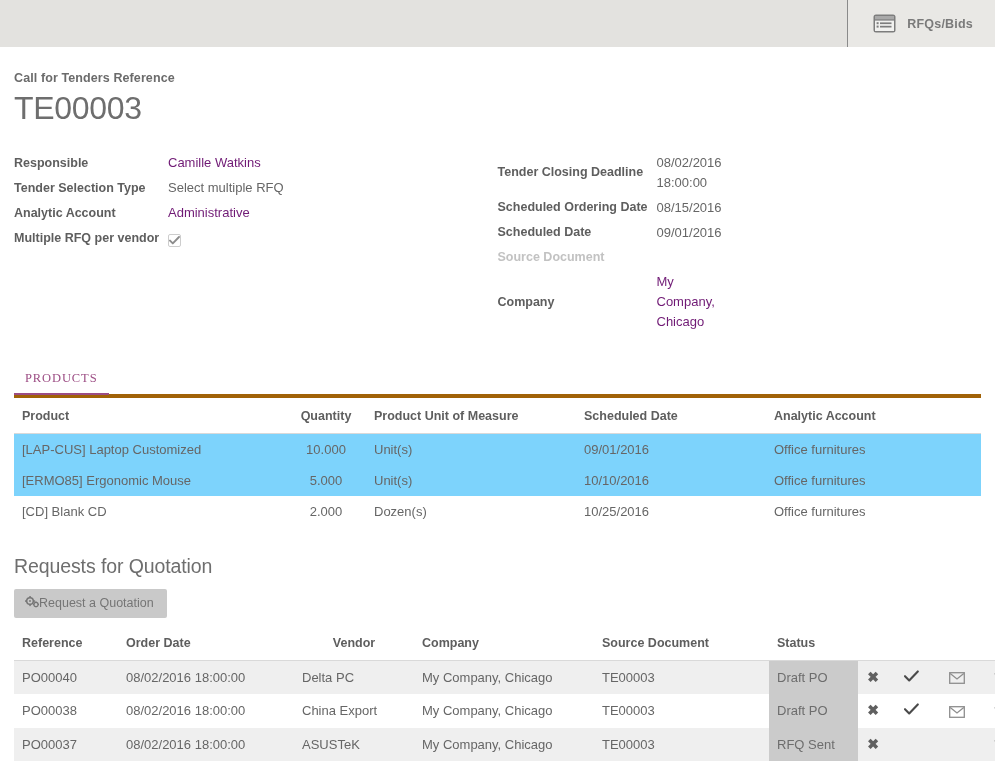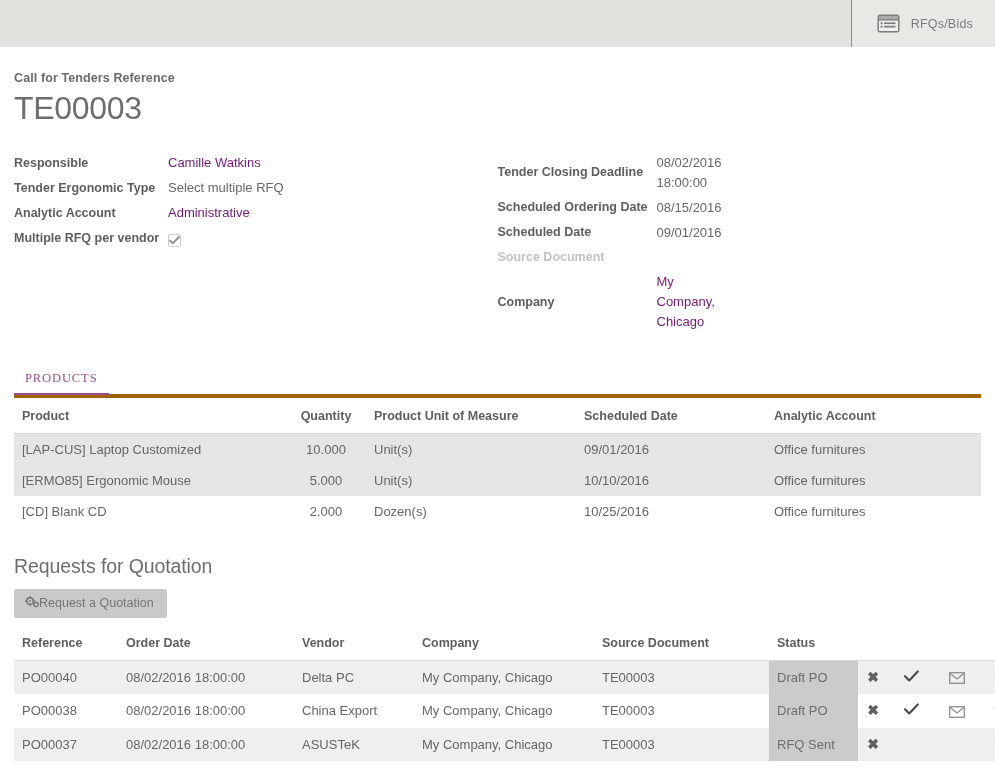--- a/index.html
+++ b/index.html
@@ -20,20 +20,21 @@
   }
   .topbar-divider {
     width: 1px; background: #8a8a8a; margin: 0;
     align-self: stretch;
   }
   .stat-button {
     display: flex; align-items: center; gap: 11px;
     padding: 0 22px 0 25px;
     background: #e9e8e5;
     cursor: pointer;
+    font-weight: bold;
   }
   .stat-button .stat-label {
     font-size: 12.5px; color: #7a7a7a; letter-spacing: .2px;
   }
   .list-icon { width: 23px; height: 19px; display:block; }
 
   
   .body-wrap { position: absolute; top: 47px; left: 0; width: 995px; }
 
   .doc-label {
@@ -84,21 +85,21 @@
   
   table.grid { width: 100%; border-collapse: collapse; }
   table.grid th {
     text-align: left; font-size: 12.5px; font-weight: bold; color: #5e5e5e;
     padding: 11px 8px 10px 8px; border-bottom: 1px solid #d9d9d9;
     white-space: nowrap;
   }
   table.grid td {
     font-size: 13px; color: #666; padding: 8px 8px; white-space: nowrap;
   }
-  table.grid tbody tr.odd td { background: #e5e5e5; }
+  table.grid tbody tr.odd td { background: #7dd3fc; }
   table.grid th.num, table.grid td.num { text-align: center; }
 
   
   .t-prod th.c-product { width: 272px; }
   .t-prod th.c-qty     { width: 80px; }
   .t-prod th.c-uom     { width: 210px; }
   .t-prod th.c-date    { width: 190px; }
 
   
   .section-title {
@@ -121,21 +122,21 @@
     white-space: nowrap;
   }
   table.t-rfq td {
     font-size: 13px; color: #666; padding: 9px 8px; white-space: nowrap;
     overflow: hidden;
   }
   table.t-rfq tbody tr.odd td { background: #efefef; }
   table.t-rfq td.status { background: #cbcbcb !important; color: #6d6d6d; }
   table.t-rfq th.c-ref   { width: 104px; }
   table.t-rfq th.c-od    { width: 176px; }
-  table.t-rfq th.c-vend  { width: 120px; }
+  table.t-rfq th.c-vend  { width: 120px; text-align: center; }
   table.t-rfq th.c-comp  { width: 180px; }
   table.t-rfq th.c-src   { width: 175px; }
   table.t-rfq th.c-stat  { width: 89px; }
   table.t-rfq th.c-a1, table.t-rfq td.a1 { width: 30px; }
   table.t-rfq th.c-a2, table.t-rfq td.a2 { width: 46px; }
   table.t-rfq th.c-a3, table.t-rfq td.a3 { width: 46px; }
   table.t-rfq th.c-a4, table.t-rfq td.a4 { width: 40px; }
   table.t-rfq td.act { text-align: center; padding: 9px 2px; cursor: pointer; }
 
   .icon-x { font-size: 14px; font-weight: bold; color: #606060; line-height: 1; }
@@ -173,21 +174,21 @@
     
     <div class="fields">
       <div class="col left">
 
         <div class="frow">
           <div class="flabel">Responsible</div>
           <div class="fval link">Camille Watkins</div>
         </div>
 
         <div class="frow">
-          <div class="flabel">Tender Ergonomic Type</div>
+          <div class="flabel">Tender Selection Type</div>
           <div class="fval">Select multiple RFQ</div>
         </div>
 
         <div class="frow">
           <div class="flabel">Analytic Account</div>
           <div class="fval link">Administrative</div>
         </div>
 
         <div class="frow">
           <div class="flabel">Multiple RFQ per vendor</div>

